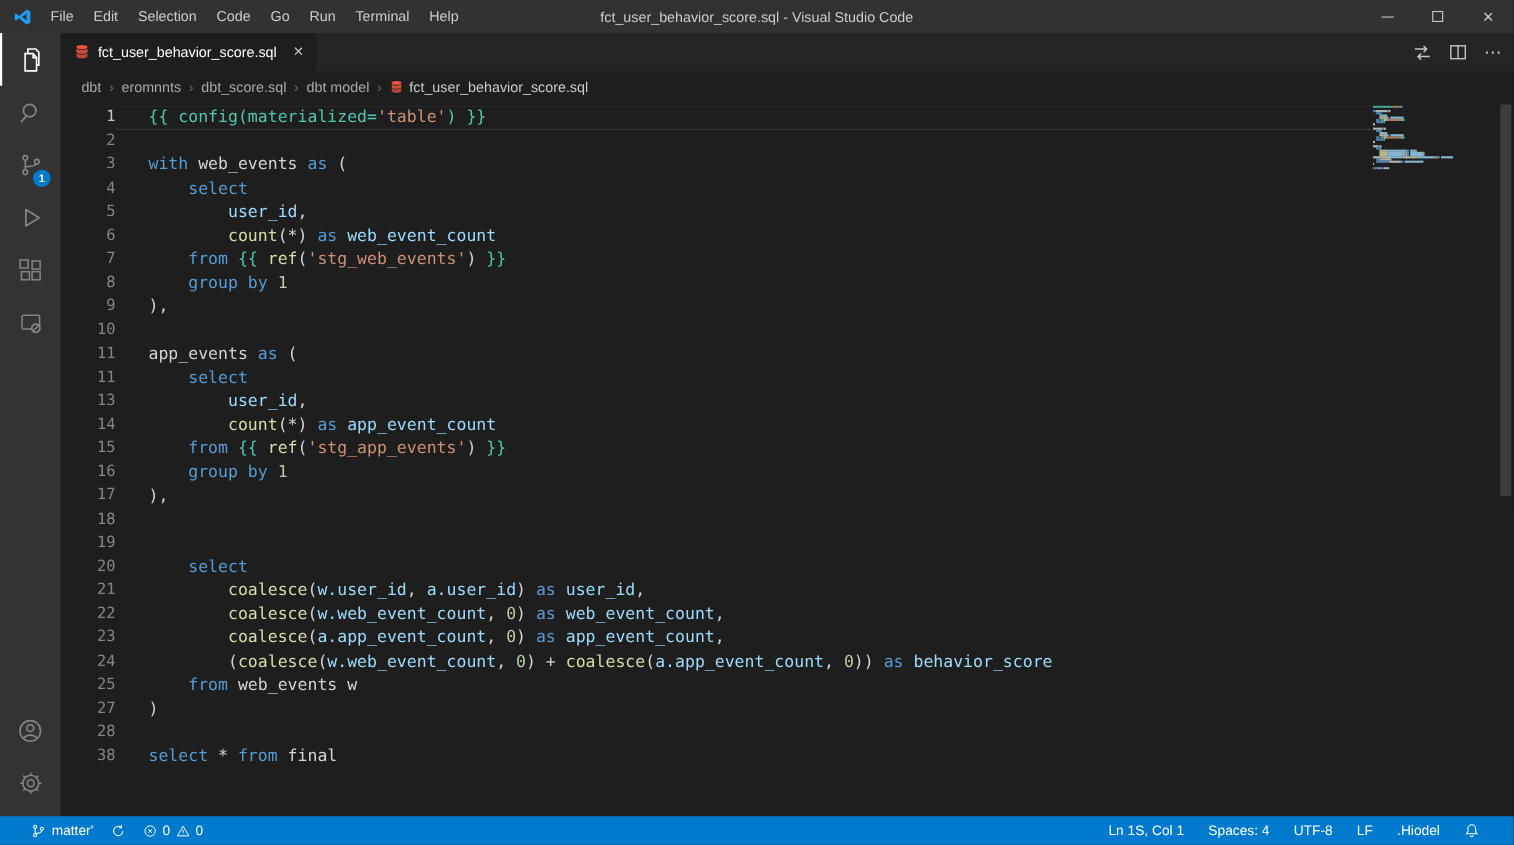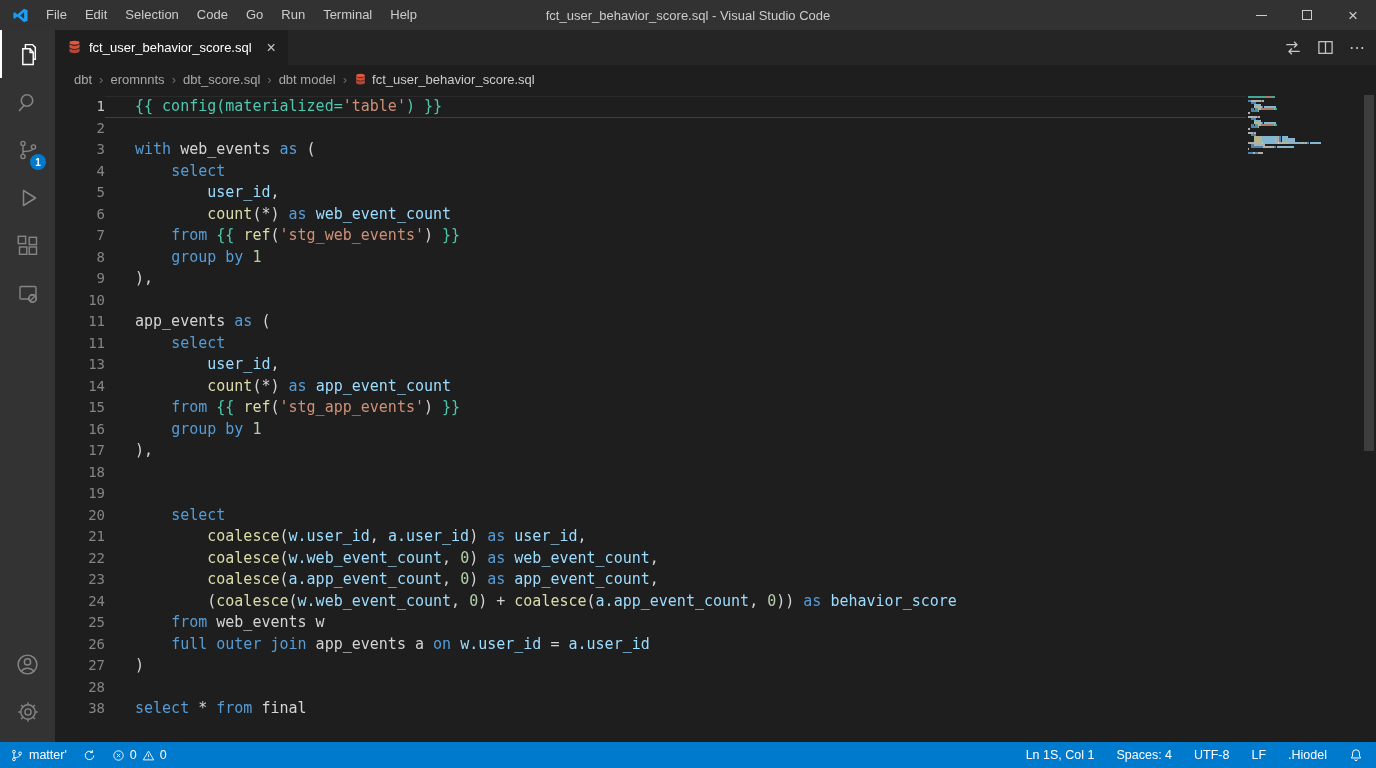--- a/index.html
+++ b/index.html
@@ -51,21 +51,21 @@
   .tk-num{color:var(--num,#b5cea8)}
   .tk-txt{color:var(--txt,#d4d4d4)}
   .tk-j{color:var(--j,#4ec9b0)}
 
   .minimap{position:absolute;top:3px;right:16px;width:112px;overflow:hidden}
   .mm-line{height:2px;white-space:nowrap;font-size:0}
   .mm-line span{display:inline-block;height:1.5px;vertical-align:top}
   .scrollbar{position:absolute;top:2px;right:2px;width:10px;height:356px;background:rgba(121,121,121,.35)}
 
   
-  .statusbar{position:absolute;left:0;bottom:0;width:1376px;height:26px;background:var(--statusbar_bg,#007acc);display:flex;align-items:center;color:#ffffff;font-size:12.5px;padding:0 2px;z-index:5}
+  .statusbar{position:absolute;left:0;bottom:0;width:1376px;height:26px;background:var(--statusbar_bg,#007acc);display:flex;align-items:center;color:#ffffff;font-size:12.5px;padding:0 20px;z-index:5}
   .sb-item{display:flex;align-items:center;gap:5px;padding:0 8px;height:26px}
   .sb-right{margin-left:auto;display:flex;align-items:center}
   .sb-right .sb-item{padding:0 11px}
   svg{display:block}
 </style>
 </head>
 <body>
 
 <div class="titlebar">
   <span class="logo">
@@ -246,21 +246,20 @@
         <div class="row"><div class="ln">16</div><div class="codewrap"><span class="tk-txt">    </span><span class="tk-kw">group by</span><span class="tk-txt"> </span><span class="tk-num">1</span></div></div>
         <div class="row"><div class="ln">17</div><div class="codewrap"><span class="tk-txt">),</span></div></div>
         <div class="row"><div class="ln">18</div><div class="codewrap"></div></div>
         <div class="row"><div class="ln">19</div></div>
         <div class="row"><div class="ln">20</div><div class="codewrap"><span class="tk-txt">    </span><span class="tk-kw">select</span></div></div>
         <div class="row"><div class="ln">21</div><div class="codewrap"><span class="tk-txt">        </span><span class="tk-fn">coalesce</span><span class="tk-txt">(</span><span class="tk-var">w.user_id</span><span class="tk-txt">, </span><span class="tk-var">a.user_id</span><span class="tk-txt">) </span><span class="tk-kw">as</span><span class="tk-txt"> </span><span class="tk-var">user_id</span><span class="tk-txt">,</span></div></div>
         <div class="row"><div class="ln">22</div><div class="codewrap"><span class="tk-txt">        </span><span class="tk-fn">coalesce</span><span class="tk-txt">(</span><span class="tk-var">w.web_event_count</span><span class="tk-txt">, </span><span class="tk-num">0</span><span class="tk-txt">) </span><span class="tk-kw">as</span><span class="tk-txt"> </span><span class="tk-var">web_event_count</span><span class="tk-txt">,</span></div></div>
         <div class="row"><div class="ln">23</div><div class="codewrap"><span class="tk-txt">        </span><span class="tk-fn">coalesce</span><span class="tk-txt">(</span><span class="tk-var">a.app_event_count</span><span class="tk-txt">, </span><span class="tk-num">0</span><span class="tk-txt">) </span><span class="tk-kw">as</span><span class="tk-txt"> </span><span class="tk-var">app_event_count</span><span class="tk-txt">,</span></div></div>
         <div class="row"><div class="ln">24</div><div class="codewrap"><span class="tk-txt">        (</span><span class="tk-fn">coalesce</span><span class="tk-txt">(</span><span class="tk-var">w.web_event_count</span><span class="tk-txt">, </span><span class="tk-num">0</span><span class="tk-txt">) + </span><span class="tk-fn">coalesce</span><span class="tk-txt">(</span><span class="tk-var">a.app_event_count</span><span class="tk-txt">, </span><span class="tk-num">0</span><span class="tk-txt">)) </span><span class="tk-kw">as</span><span class="tk-txt"> </span><span class="tk-var">behavior_score</span></div></div>
         <div class="row"><div class="ln">25</div><div class="codewrap"><span class="tk-txt">    </span><span class="tk-kw">from</span><span class="tk-txt"> web_events w</span></div></div>
-        <div class="row"><div class="ln">26</div><div class="codewrap"><span class="tk-txt">    </span><span class="tk-kw">full outer join</span><span class="tk-txt"> app_events a </span><span class="tk-kw">on</span><span class="tk-txt"> </span><span class="tk-var">w.user_id</span><span class="tk-txt"> = </span><span class="tk-var">a.user_id</span></div></div>
         <div class="row"><div class="ln">27</div><div class="codewrap"><span class="tk-txt">)</span></div></div>
         <div class="row"><div class="ln">28</div><div class="codewrap"></div></div>
         <div class="row"><div class="ln">38</div><div class="codewrap"><span class="tk-kw">select</span><span class="tk-txt"> * </span><span class="tk-kw">from</span><span class="tk-txt"> final</span></div></div>
       </div>
     <div class="minimap">
         <div class="mm-line"><span style="width: 18.4px; background: rgb(78, 201, 176); opacity: 0.8;"></span><span style="width: 5.6px; background: rgb(206, 145, 120); opacity: 0.8;"></span><span style="width: 3.2px; background: rgb(78, 201, 176); opacity: 0.8;"></span></div>
         <div class="mm-line"></div>
         <div class="mm-line"><span style="width: 3.2px; background: rgb(86, 156, 214); opacity: 0.8;"></span><span style="width: 9.6px; background: rgb(212, 212, 212); opacity: 0.8;"></span><span style="width: 1.6px; background: rgb(86, 156, 214); opacity: 0.8;"></span><span style="width: 1.6px; background: rgb(212, 212, 212); opacity: 0.8;"></span></div>
         <div class="mm-line"><span style="width: 3.2px;"></span><span style="width: 4.8px; background: rgb(86, 156, 214); opacity: 0.8;"></span></div>
         <div class="mm-line"><span style="width: 6.4px;"></span><span style="width: 5.6px; background: rgb(156, 220, 254); opacity: 0.8;"></span><span style="width: 0.8px; background: rgb(212, 212, 212); opacity: 0.8;"></span></div>

